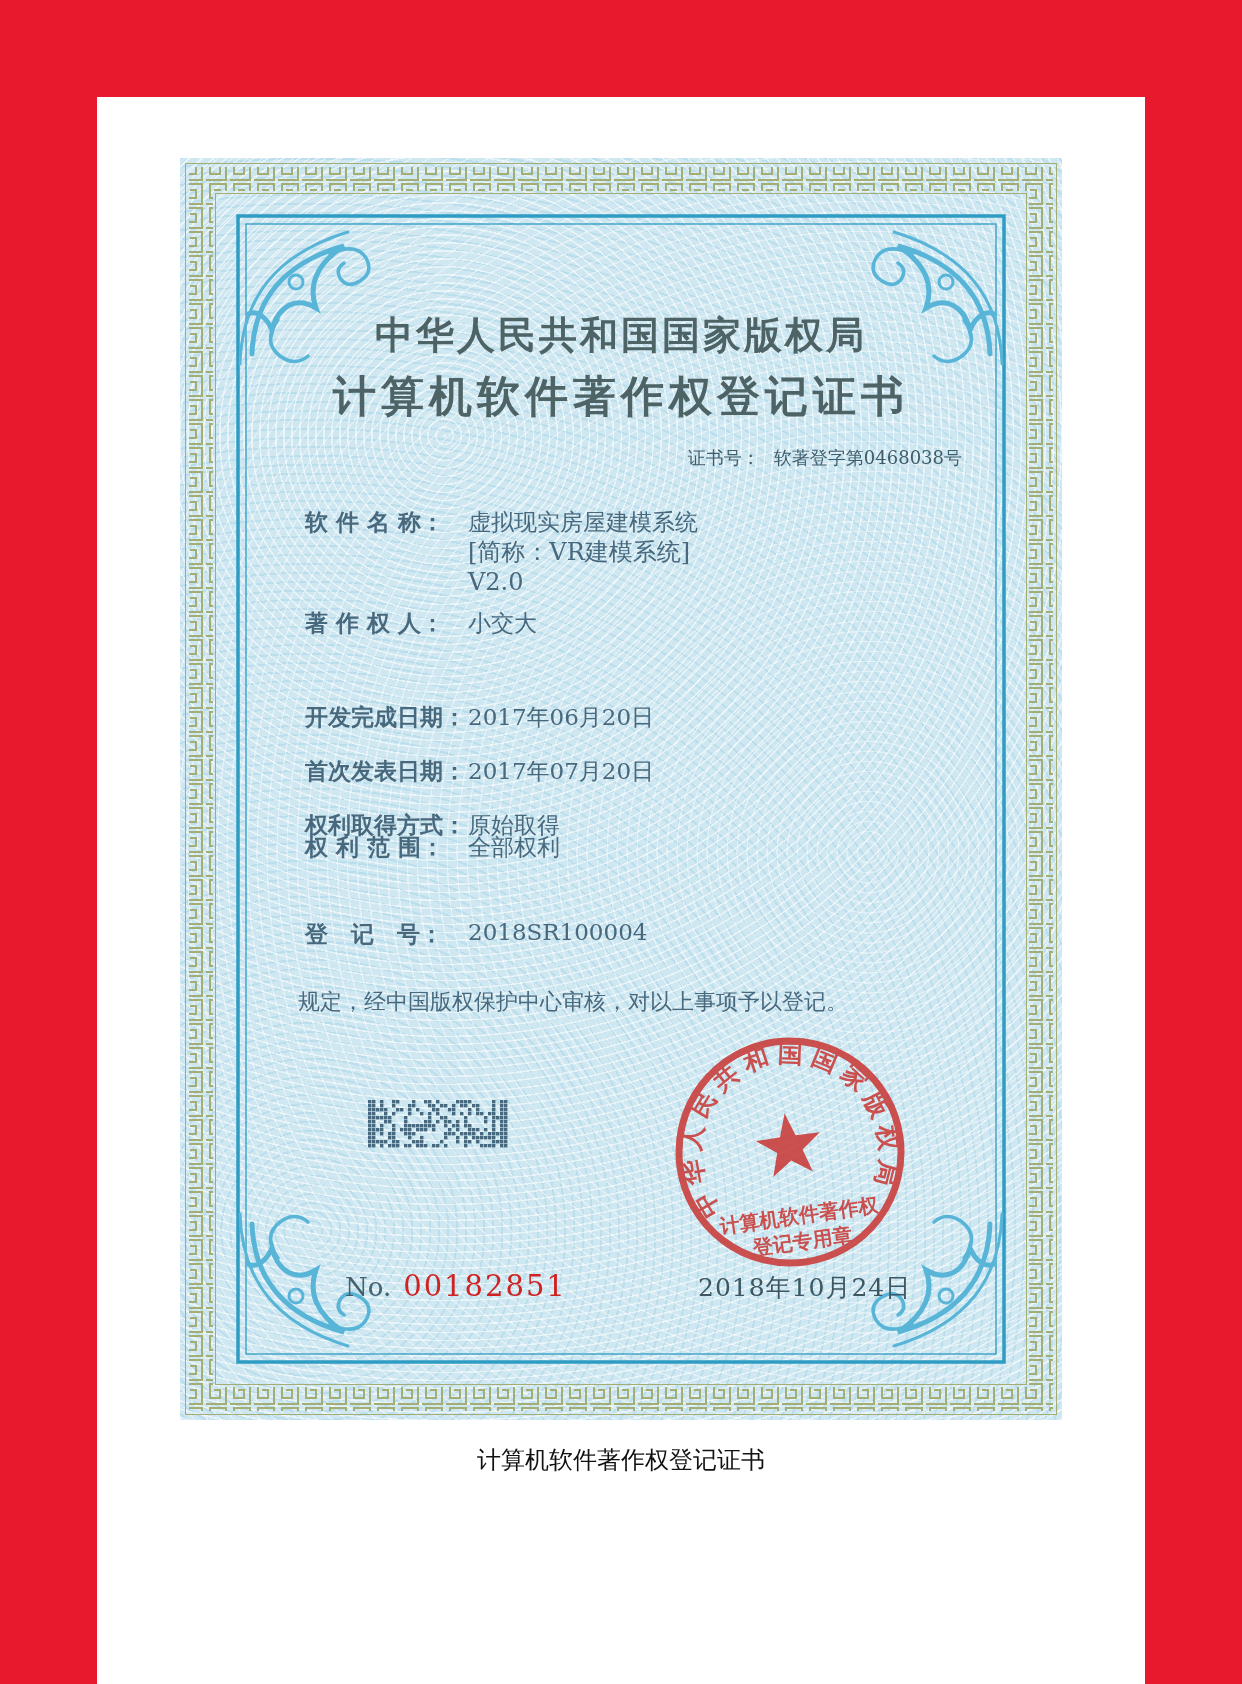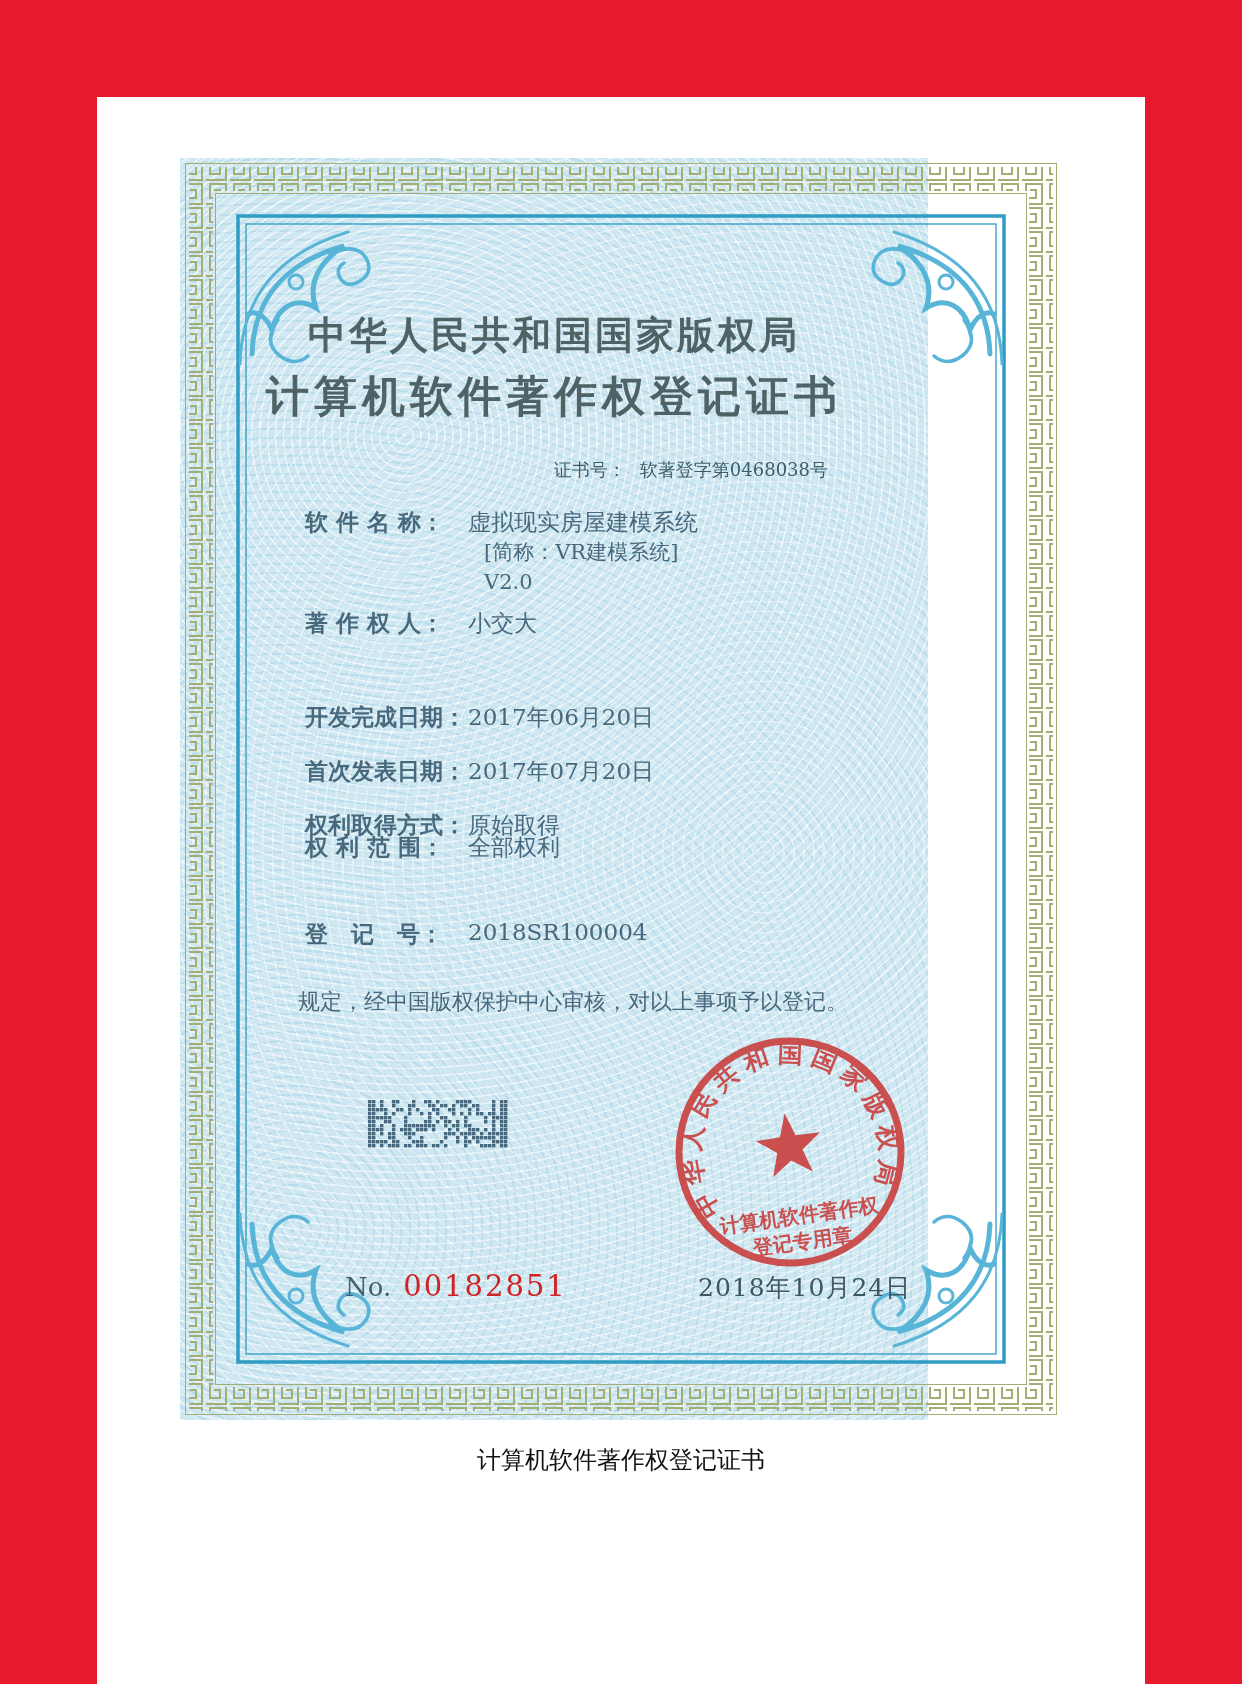--- a/index.html
+++ b/index.html
@@ -6,47 +6,47 @@
   body{
     width:1242px;height:1684px;position:relative;background:#ffffff;
     font-family:"DejaVu Serif","Liberation Serif",serif;overflow:hidden;
   }
   .band{position:absolute;background:#e8182d;}
   .band-top{left:0;top:0;width:1242px;height:97px;}
   .band-left{left:0;top:0;width:97px;height:1684px;}
   .band-right{right:0;top:0;width:97px;height:1684px;}
 
   .cert{
-    position:absolute;left:180px;top:158px;width:748px;height:1262px;
+    position:absolute;left:180px;top:158px;width:882px;height:1262px;
     background-color:#cfe7f1;
     background-image:
       repeating-radial-gradient(circle at 30% 22%, rgba(255,255,255,.55) 0 1.5px, rgba(255,255,255,0) 1.5px 8px),
       repeating-radial-gradient(circle at 78% 55%, rgba(255,255,255,.4) 0 1.5px, rgba(255,255,255,0) 1.5px 10px),
       repeating-radial-gradient(circle at 15% 85%, rgba(150,205,228,.35) 0 2px, rgba(255,255,255,0) 2px 9px);
   }
   .frame{position:absolute;left:0;top:0;}
 
   .authority{
     position:absolute;left:0;top:152px;width:100%;text-align:center;
     font-size:38px;font-weight:bold;color:#4d6366;letter-spacing:3px;white-space:nowrap;
   }
   .cert-title{
     position:absolute;left:0;top:210px;width:100%;text-align:center;
     font-size:43px;font-weight:bold;color:#4d6366;letter-spacing:5px;white-space:nowrap;
   }
   .certno{
-    position:absolute;top:300px;right:100px;font-size:18px;color:#3e5d6b;white-space:nowrap;
+    position:absolute;top:288px;right:100px;font-size:18px;color:#3e5d6b;white-space:nowrap;
   }
   .certno .certno-value{margin-left:14px;}
 
   .row{position:absolute;left:125px;color:#47687d;font-size:23px;white-space:nowrap;}
   .row .lbl{display:inline-block;min-width:163px;font-weight:bold;}
   .row .val{display:inline-block;vertical-align:top;}
   .val-lines div{line-height:30px;}
-  .val-lines .l2,.val-lines .l3{font-size:21px;margin-left:16px;}
+  .val-lines .l2,.val-lines .l3{font-size:24px;}
 
   .statement{
     position:absolute;left:118px;top:814px;font-size:22px;color:#47687d;
     line-height:60px;white-space:nowrap;
   }
   .statement .st1{display:block;padding-left:44px;}
   .statement .st2{display:block;}
 
   .barcode{position:absolute;left:188px;top:942px;width:140px;height:48px;}
 

